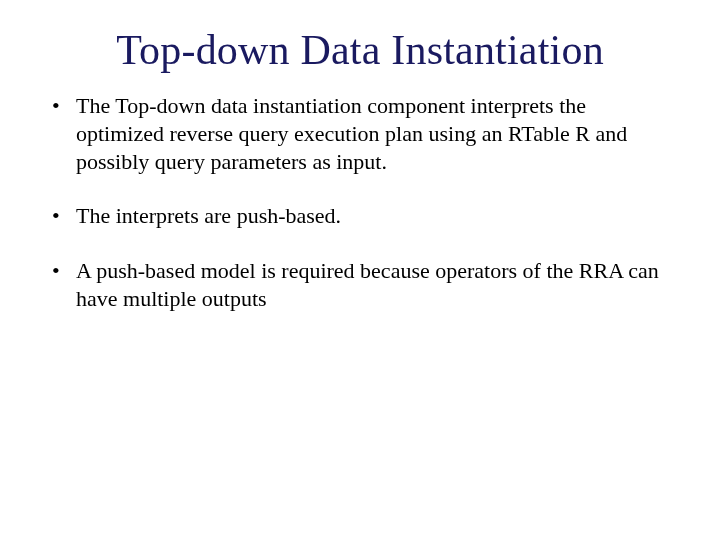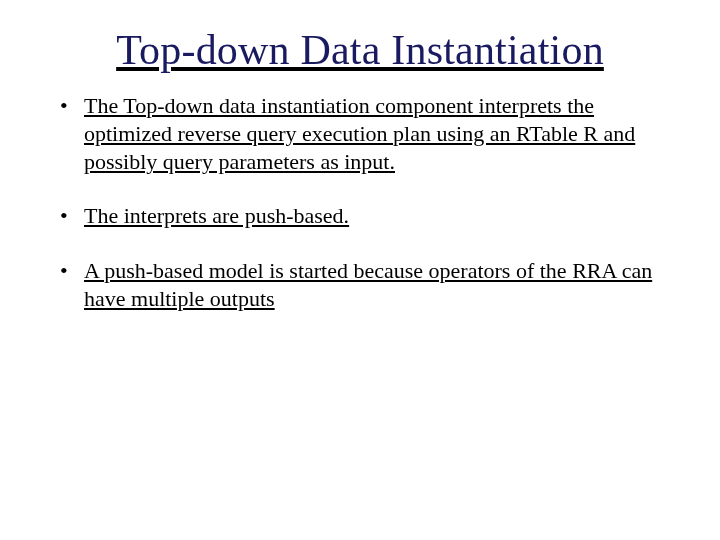--- a/index.html
+++ b/index.html
@@ -10,34 +10,33 @@
     background: #ffffff;
     font-family: "Palatino Linotype", "Book Antiqua", Palatino, Georgia, serif;
     color: #000;
     overflow: hidden;
   }
   .slide {
     width: 720px;
     height: 540px;
     box-sizing: border-box;
     padding: 18px 46px 0 46px;
-    text-decoration: underline;
   }
   .title {
     font-size: 42px;
     color: #1a1a60;
     text-align: center;
     margin: 8px 0 18px 0;
     font-weight: 400;
     letter-spacing: 0.2px;
   }
   ul.bullets {
     list-style: none;
     padding: 0;
-    margin: 8px;
+    margin: 0;
   }
   ul.bullets > li {
     position: relative;
     padding-left: 30px;
     font-size: 22px;
     line-height: 1.28;
     margin-bottom: 26px;
     color: #000;
   }
   ul.bullets > li::before {
@@ -50,15 +49,15 @@
   }
 </style>
 </head>
 <body>
 
 <div class="slide">
   <h1 class="title">Top-down Data Instantiation</h1>
   <ul class="bullets">
     <li>The Top-down data instantiation component interprets the optimized reverse query execution plan using an RTable R and possibly query parameters as input.</li>
     <li>The interprets are push-based.</li>
-    <li>A push-based model is started because operators of the RRA can have multiple outputs</li>
+    <li>A push-based model is required because operators of the RRA can have multiple outputs</li>
   </ul>
 </div>
 
 </body></html>

